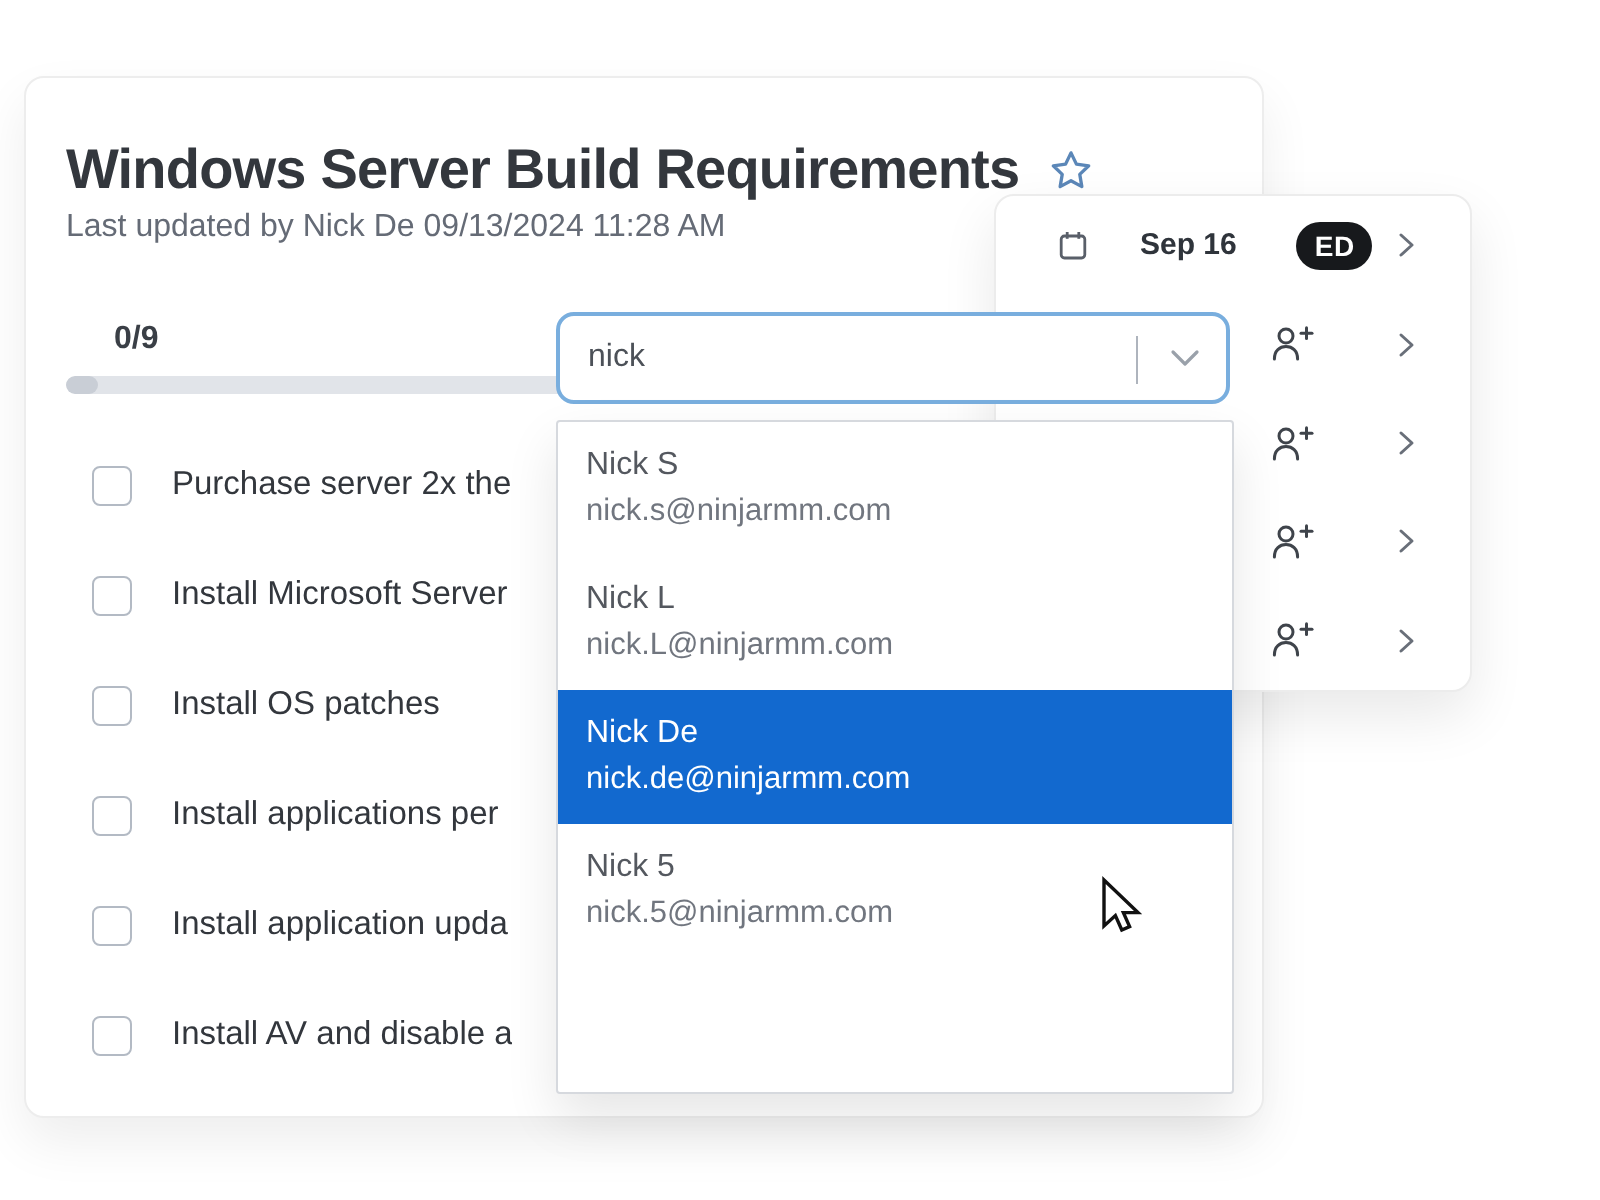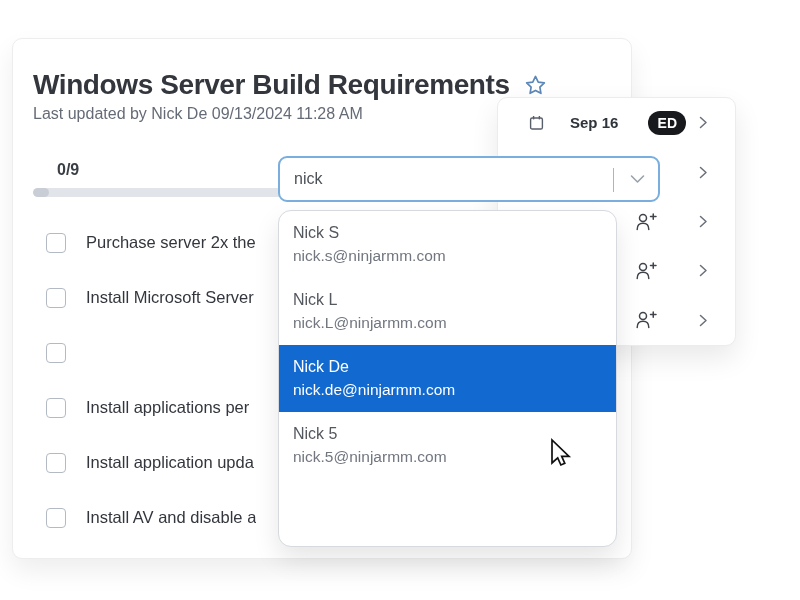--- a/index.html
+++ b/index.html
@@ -49,30 +49,30 @@
   .date-chip{display:flex;align-items:center;gap:26px;margin-left:5px;cursor:pointer;}
   .date-text{font-size:15px;font-weight:700;color:#2f343b;white-space:nowrap;}
   .avatar-pill{
     margin-left:30px;background:#17191c;color:#fff;font-size:14px;font-weight:700;
     padding:4px 9px;border-radius:12px;letter-spacing:.3px;cursor:pointer;
   }
   .chev-right{margin-left:auto;display:inline-flex;cursor:pointer;}
   .person-add{margin-left:110px;display:inline-flex;cursor:pointer;}
   
   .dd-input{
-    position:absolute;left:278px;top:156px;width:382px;height:46px;box-sizing:border-box;
+    position:absolute;left:278px;top:156px;width:337px;height:46px;box-sizing:border-box;
     background:#fff;border:2px solid #79aede;border-radius:9px;
     display:flex;align-items:center;cursor:text;
   }
   .dd-value{margin-left:14px;font-size:16px;color:#4c5158;}
   .dd-divider{position:absolute;right:44px;top:10px;width:1.5px;height:24px;background:#aeb4bd;}
   .dd-caret{position:absolute;right:13px;top:16px;display:inline-flex;cursor:pointer;}
   .dd-list{
     position:absolute;left:278px;top:210px;width:339px;height:337px;box-sizing:border-box;
-    background:#fff;border:1px solid #d6d9de;border-radius:13px;overflow:hidden;
+    background:#fff;border:1px solid #d6d9de;border-radius:2px;overflow:hidden;
     box-shadow:0 12px 26px rgba(0,0,0,.10);
   }
   .dd-item{height:67px;box-sizing:border-box;padding:11px 14px 0;cursor:pointer;}
   .dd-name{font-size:16px;line-height:22px;color:#54585f;}
   .dd-email{font-size:15.5px;line-height:24px;color:#71767f;}
   .dd-item.selected{background:#1269cf;}
   .dd-item.selected .dd-name,.dd-item.selected .dd-email{color:#fff;}
   
   .cursor{position:absolute;left:549px;top:438px;pointer-events:none;}
   svg{display:block;}
@@ -100,20 +100,21 @@
     <div class="check-row">
       <span class="checkbox"></span>
       <span class="check-label">Purchase server 2x the</span>
     </div>
     <div class="check-row">
       <span class="checkbox"></span>
       <span class="check-label">Install Microsoft Server</span>
     </div>
     <div class="check-row">
       <span class="checkbox"></span>
+      <span class="check-label">Install OS patches</span>
     </div>
     <div class="check-row">
       <span class="checkbox"></span>
       <span class="check-label">Install applications per</span>
     </div>
     <div class="check-row">
       <span class="checkbox"></span>
       <span class="check-label">Install application upda</span>
     </div>
     <div class="check-row">

